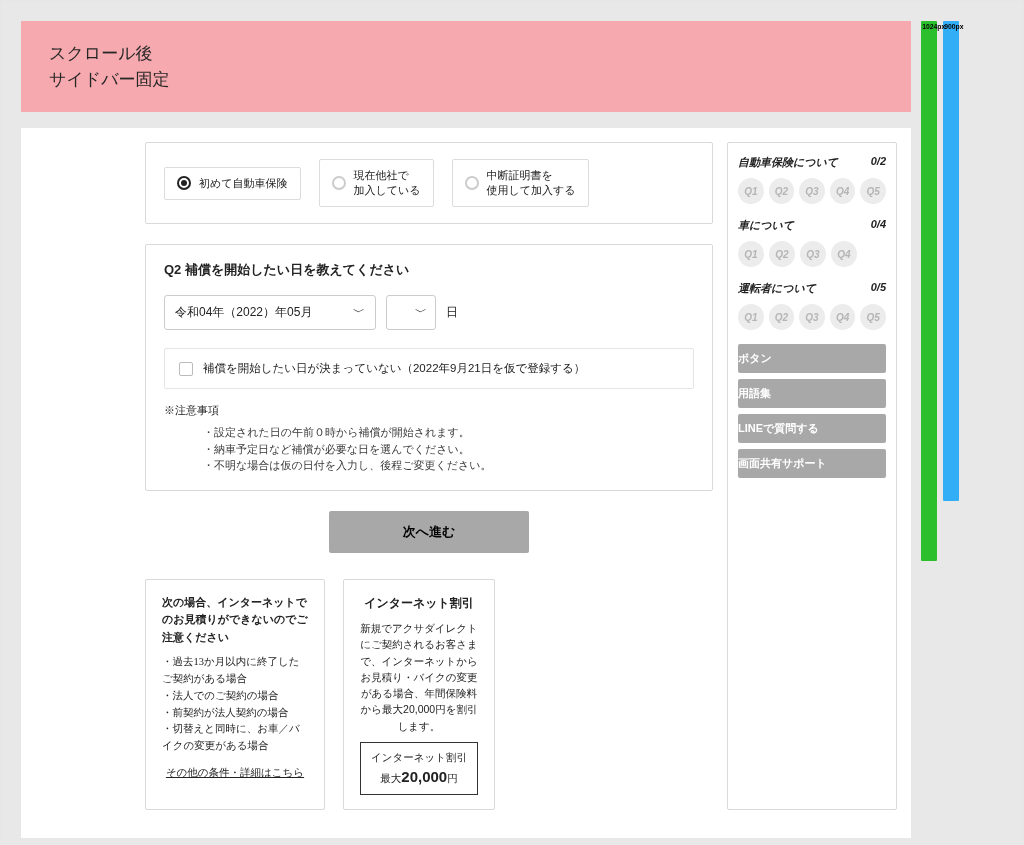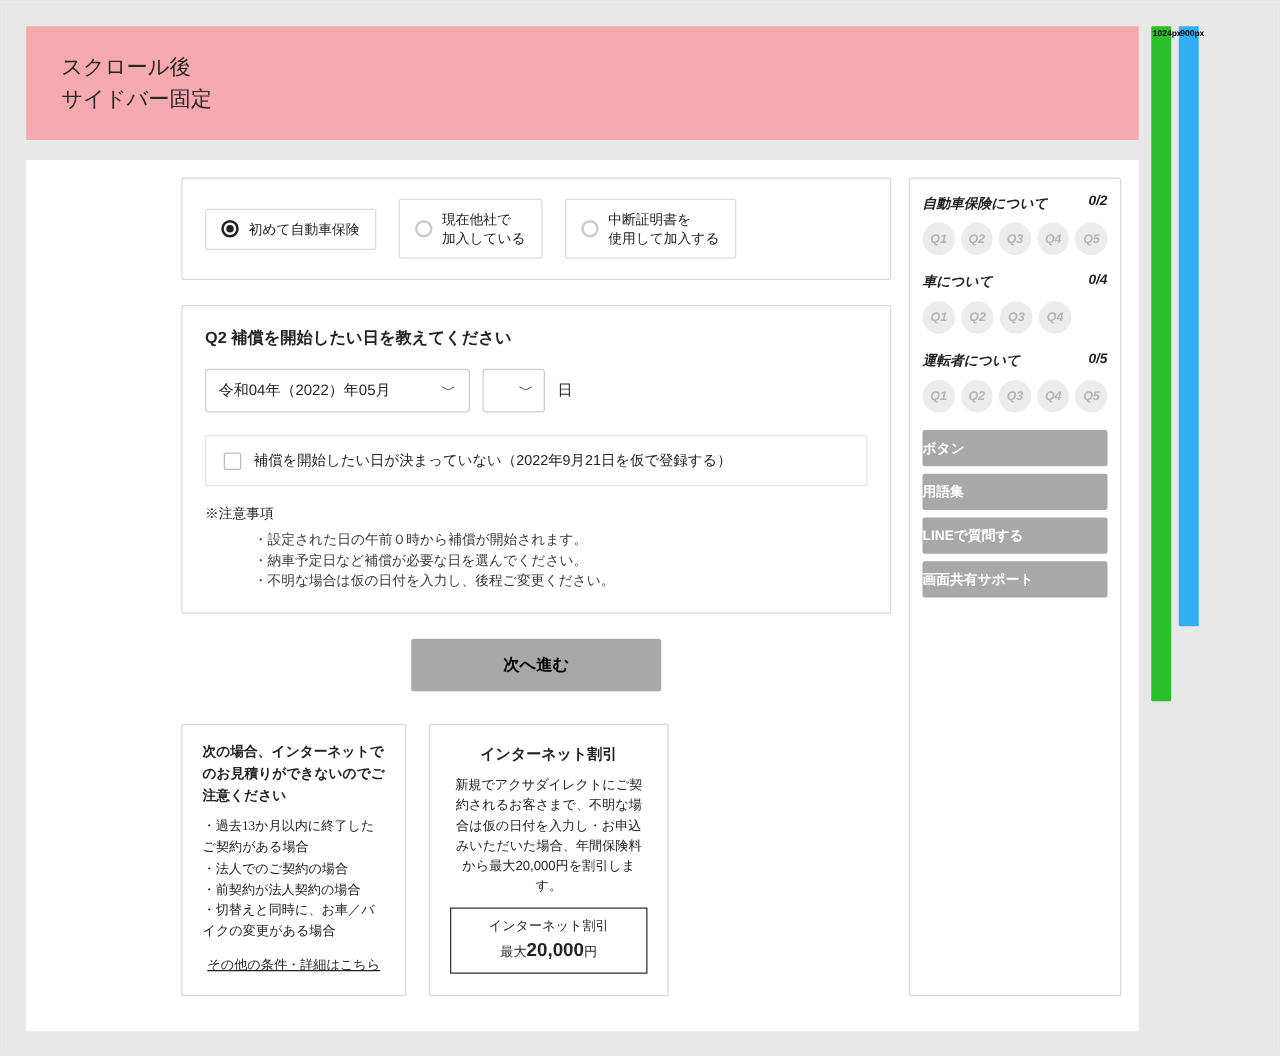--- a/index.html
+++ b/index.html
@@ -26,21 +26,21 @@
   .cb{width:14px; height:14px; border:1px solid #bbb; border-radius:2px; flex:none;}
   .note-head{font-size:11px; margin-top:14px; margin-bottom:6px;}
   .note-item{font-size:11px; color:#3a3a3a; line-height:1.5;margin-left:39px;}
   .next-btn{display:block; width:200px; margin:18px auto 26px auto; background:#a8a8a8; color:#000000; text-align:center; padding:12px 0; font-size:13px; font-weight:bold; border-radius:2px;}
   .bottom-row{display:flex; gap:18px;}
   .info-card{border:1px solid #d9d9d9; border-radius:2px; padding:14px 16px; width:180px; font-size:10.5px; line-height:1.6;font-family:Liberation Serif, serif;}
   .info-card h4{font-size:11px; font-weight:bold; margin-bottom:8px;}
   .info-card ul{list-style:none; padding-left:0;}
   .info-card li::before{content:"・"; }
   .info-card .more{display:block; text-align:center; margin-top:10px; text-decoration:underline;}
-  .promo-card{border:1px solid #d9d9d9; border-radius:2px; padding:14px 16px; width:192px; font-size:10.5px; line-height:1.55; text-align:center;}
+  .promo-card{border:1px solid #d9d9d9; border-radius:2px; padding:14px 16px; width:152px; font-size:10.5px; line-height:1.55; text-align:center;}
   .promo-card h4{font-size:12px; font-weight:bold; margin-bottom:8px;}
   .promo-card .box{border:1px solid #333; padding:6px 8px; margin-top:8px;}
   .promo-card .big{font-size:15px; font-weight:bold;}
   
   .side{width:170px; border:1px solid #d9d9d9; border-radius:2px; padding:12px 10px; font-size:11px;}
   .side-sec{margin-bottom:14px;font-style:italic;}
   .side-head{display:flex; justify-content:space-between; font-weight:bold; margin-bottom:8px; font-size:11px;}
   .q-list{display:flex; gap:5px;}
   .qdot{width:26px; height:26px; border-radius:50%; background:#ececec; color:#b5b5b5; display:flex; align-items:center; justify-content:center; font-size:10px; font-weight:bold;}
   .side-btn{background:#a8a8a8; color:#fff; text-align:left; padding:7px 0; border-radius:2px; margin-top:6px; font-size:11px; font-weight:bold;}
@@ -113,21 +113,21 @@
             <ul>
               <li>過去13か月以内に終了したご契約がある場合</li>
               <li>法人でのご契約の場合</li>
               <li>前契約が法人契約の場合</li>
               <li>切替えと同時に、お車／バイクの変更がある場合</li>
             </ul>
             <a class="more">その他の条件・詳細はこちら</a>
           </div>
           <div class="promo-card">
             <h4>インターネット割引</h4>
-            <div>新規でアクサダイレクトにご契約されるお客さまで、不明な場合は仮の日付を入力し・お申込みいただいた場合、年間保険料から最大20,000円を割引します。</div>
+            <div>新規でアクサダイレクトにご契約されるお客さまで、インターネットからお見積り・バイクの変更がある場合、年間保険料から最大20,000円を割引します。</div>
             <div class="box">
               <div>インターネット割引</div>
               <div>
                 <span>最大</span><span class="big">20,000</span><span>円</span>
               </div>
             </div>
           </div>
         </div>
 
       </div>

